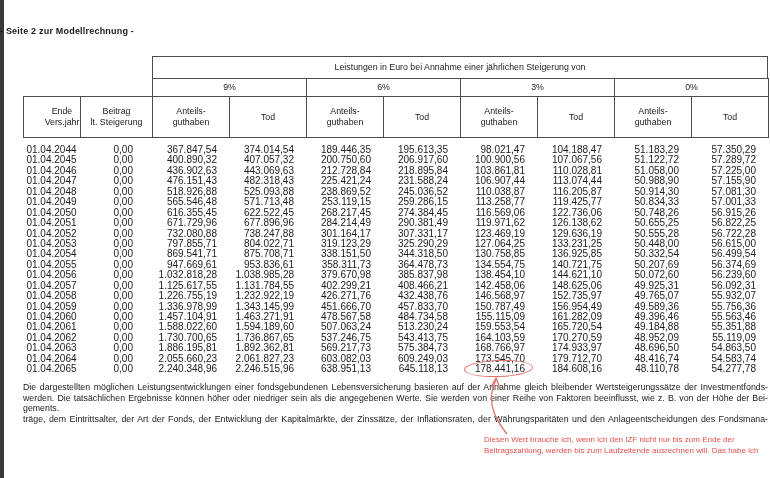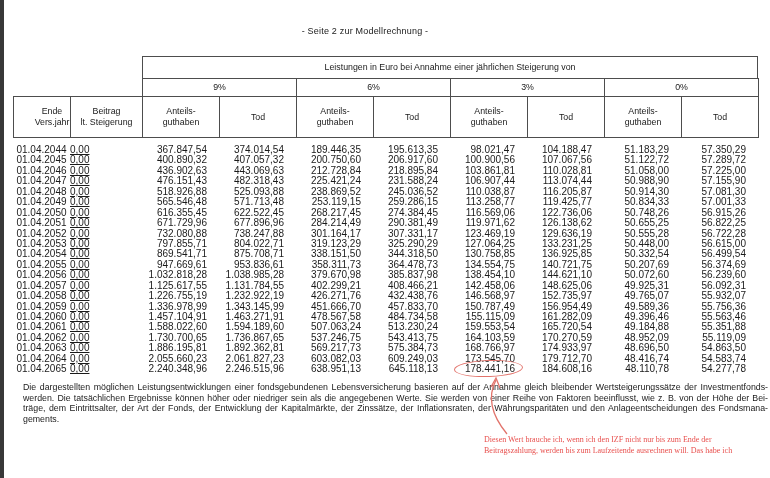--- a/index.html
+++ b/index.html
@@ -2,55 +2,55 @@
 <html><head>
 <meta charset="utf-8">
 <style>
   html,body{margin:0;padding:0;}
   body{
     width:770px;height:478px;position:relative;background:#ffffff;
     font-family:"Liberation Sans", sans-serif;color:#1a1a1a;overflow:hidden;
     --accent:#e8504e;--accent-light:#e2736b;--border:#4d4d4d;
   }
   .scan-edge{position:absolute;left:0;top:0;width:4px;height:478px;background:#383838;}
-  .title{position:absolute;top:26px;left:0;width:730px;text-align:center;
-    font-size:9px;font-weight:normal;letter-spacing:.2px;}
+  .title{position:absolute;top:26px;left:0;width:730px;text-align:left;
+    font-size:9px;font-weight:bold;letter-spacing:.2px;}
   
-  .tbl{position:absolute;left:13px;top:56px;width:745px;height:320px;}
+  .tbl{position:absolute;left:23px;top:56px;width:745px;height:320px;}
   .hcell{position:absolute;box-sizing:border-box;border:1px solid var(--border);
     display:flex;align-items:center;justify-content:center;text-align:center;
     font-size:8.8px;line-height:1.2;white-space:pre-line;background:#fff;}
   .span-cell{left:129px;top:0;width:616px;height:23px;}
   .rate-cell{top:22px;height:19px;width:155px;}
   .rc0{left:129px}.rc1{left:283px}.rc2{left:437px}.rc3{left:591px}
   .sub-row{top:40px;height:42px;}
   .h-year{left:0;width:78px;}
   .h-prem{left:57px;width:73px;}
   .sc0{left:129px}.sc1{left:206px}.sc2{left:283px}.sc3{left:360px}
   .sc4{left:437px}.sc5{left:514px}.sc6{left:591px}.sc7{left:668px}
   .sub-cell{width:78px;}
   
   .tbody{position:absolute;left:0;top:89px;width:745px;display:grid;
     grid-template-columns:57px 72px repeat(8,77px);grid-auto-rows:10.45px;
     font-size:10px;}
   .trow{display:contents;}
   .c{white-space:nowrap;overflow:visible;line-height:10.45px;}
   .c-date{text-align:center;}
-  .c-prem{padding-right:19px;text-decoration:underline;}
+  .c-prem{text-align:right;padding-right:19px;}
   .c-num{text-align:right;padding-right:12px;}
   .hl{position:relative;display:inline-block;}
   .hl::after{content:'';position:absolute;left:-11px;right:-8px;top:-4px;bottom:-3px;
     border:1.3px solid var(--accent-light);border-radius:50%;transform:rotate(-2deg);}
   
   .disclaimer{position:absolute;left:23px;top:382px;width:745px;
     font-size:8.8px;line-height:10.6px;}
   .dline.just{text-align:justify;text-align-last:justify;}
   
   .note{position:absolute;left:484px;top:434px;width:282px;
-    font-size:8px;line-height:11px;color:var(--accent);font-family:Liberation Serif, serif;}
+    font-size:8px;line-height:11px;color:var(--accent);}
   .arrow-svg{position:absolute;left:0;top:0;width:770px;height:478px;pointer-events:none;}
 </style>
 </head>
 <body style="--accent: #e8504e; --accent-light: #e2736b; --border: #4d4d4d;">
 
 <div class="scan-edge"></div>
 
 <div class="title">- Seite 2 zur Modellrechnung -</div>
 
 <div class="tbl">
@@ -100,22 +100,22 @@
       <div class="trow"><div class="c c-date"><span>01.04.2062</span></div><div class="c c-prem"><span>0,00</span></div><div class="c c-num"><span>1.730.700,65</span></div><div class="c c-num"><span>1.736.867,65</span></div><div class="c c-num"><span>537.246,75</span></div><div class="c c-num"><span>543.413,75</span></div><div class="c c-num"><span>164.103,59</span></div><div class="c c-num"><span>170.270,59</span></div><div class="c c-num"><span>48.952,09</span></div><div class="c c-num"><span>55.119,09</span></div></div>
       <div class="trow"><div class="c c-date"><span>01.04.2063</span></div><div class="c c-prem"><span>0,00</span></div><div class="c c-num"><span>1.886.195,81</span></div><div class="c c-num"><span>1.892.362,81</span></div><div class="c c-num"><span>569.217,73</span></div><div class="c c-num"><span>575.384,73</span></div><div class="c c-num"><span>168.766,97</span></div><div class="c c-num"><span>174.933,97</span></div><div class="c c-num"><span>48.696,50</span></div><div class="c c-num"><span>54.863,50</span></div></div>
       <div class="trow"><div class="c c-date"><span>01.04.2064</span></div><div class="c c-prem"><span>0,00</span></div><div class="c c-num"><span>2.055.660,23</span></div><div class="c c-num"><span>2.061.827,23</span></div><div class="c c-num"><span>603.082,03</span></div><div class="c c-num"><span>609.249,03</span></div><div class="c c-num"><span>173.545,70</span></div><div class="c c-num"><span>179.712,70</span></div><div class="c c-num"><span>48.416,74</span></div><div class="c c-num"><span>54.583,74</span></div></div>
       <div class="trow"><div class="c c-date"><span>01.04.2065</span></div><div class="c c-prem"><span>0,00</span></div><div class="c c-num"><span>2.240.348,96</span></div><div class="c c-num"><span>2.246.515,96</span></div><div class="c c-num"><span>638.951,13</span></div><div class="c c-num"><span>645.118,13</span></div><div class="c c-num"><span class="hl">178.441,16</span></div><div class="c c-num"><span>184.608,16</span></div><div class="c c-num"><span>48.110,78</span></div><div class="c c-num"><span>54.277,78</span></div></div>
     </div>
 </div>
 
 <div class="disclaimer">
   <div class="dline just">Die dargestellten möglichen Leistungsentwicklungen einer fondsgebundenen Lebensversicherung basieren auf der Annahme gleich bleibender Wertsteigerungssätze der Investmentfonds-</div>
   <div class="dline just">werden. Die tatsächlichen Ergebnisse können höher oder niedriger sein als die angegebenen Werte. Sie werden von einer Reihe von Faktoren beeinflusst, wie z. B. von der Höhe der Bei-</div>
+  <div class="dline">gements.</div>
   <div class="dline just">träge, dem Eintrittsalter, der Art der Fonds, der Entwicklung der Kapitalmärkte, der Zinssätze, der Inflationsraten, der Währungsparitäten und den Anlageentscheidungen des Fondsmana-</div>
-  <div class="dline">gements.</div>
 </div>
 
 <svg class="arrow-svg" viewBox="0 0 770 478">
   <path d="M 507 434 C 493 417 486 399 496 380" fill="none" stroke="#e2736b" stroke-width="1.3"></path>
   <path d="M 491 387 L 496 378 L 500 388" fill="none" stroke="#e2736b" stroke-width="1.3" stroke-linejoin="miter"></path>
 </svg>
 
 <div class="note">
   <div>Diesen Wert brauche ich, wenn ich den IZF nicht nur bis zum Ende der</div>
   <div>Beitragszahlung, werden bis zum Laufzeitende ausrechnen will. Das habe ich</div>

